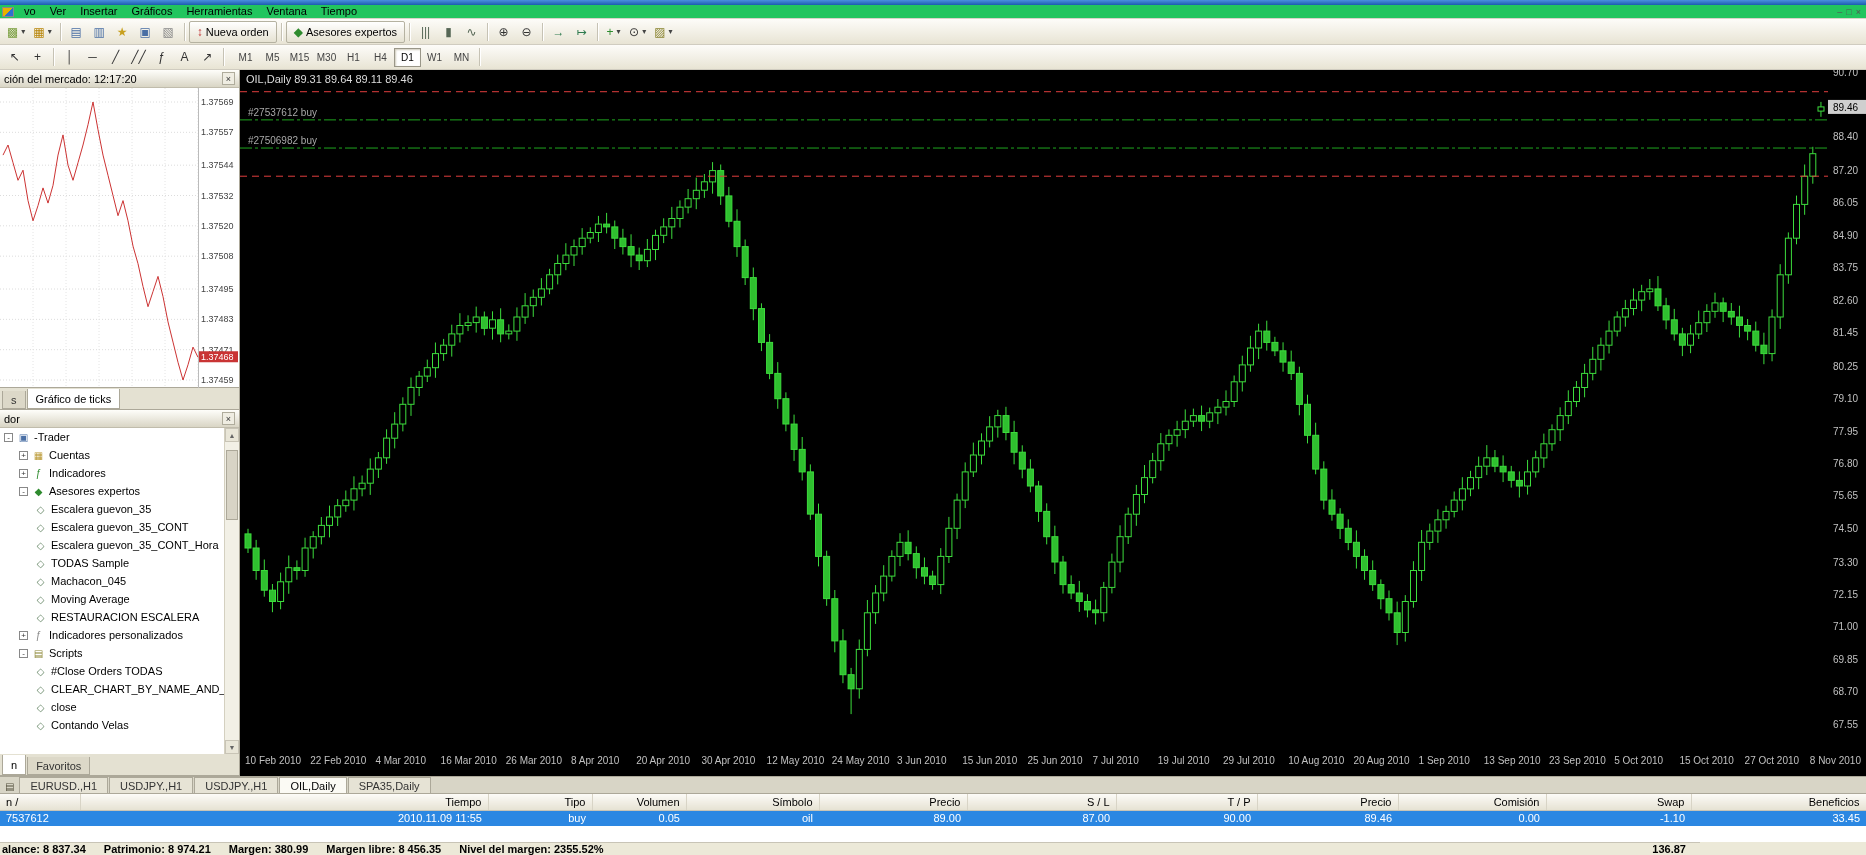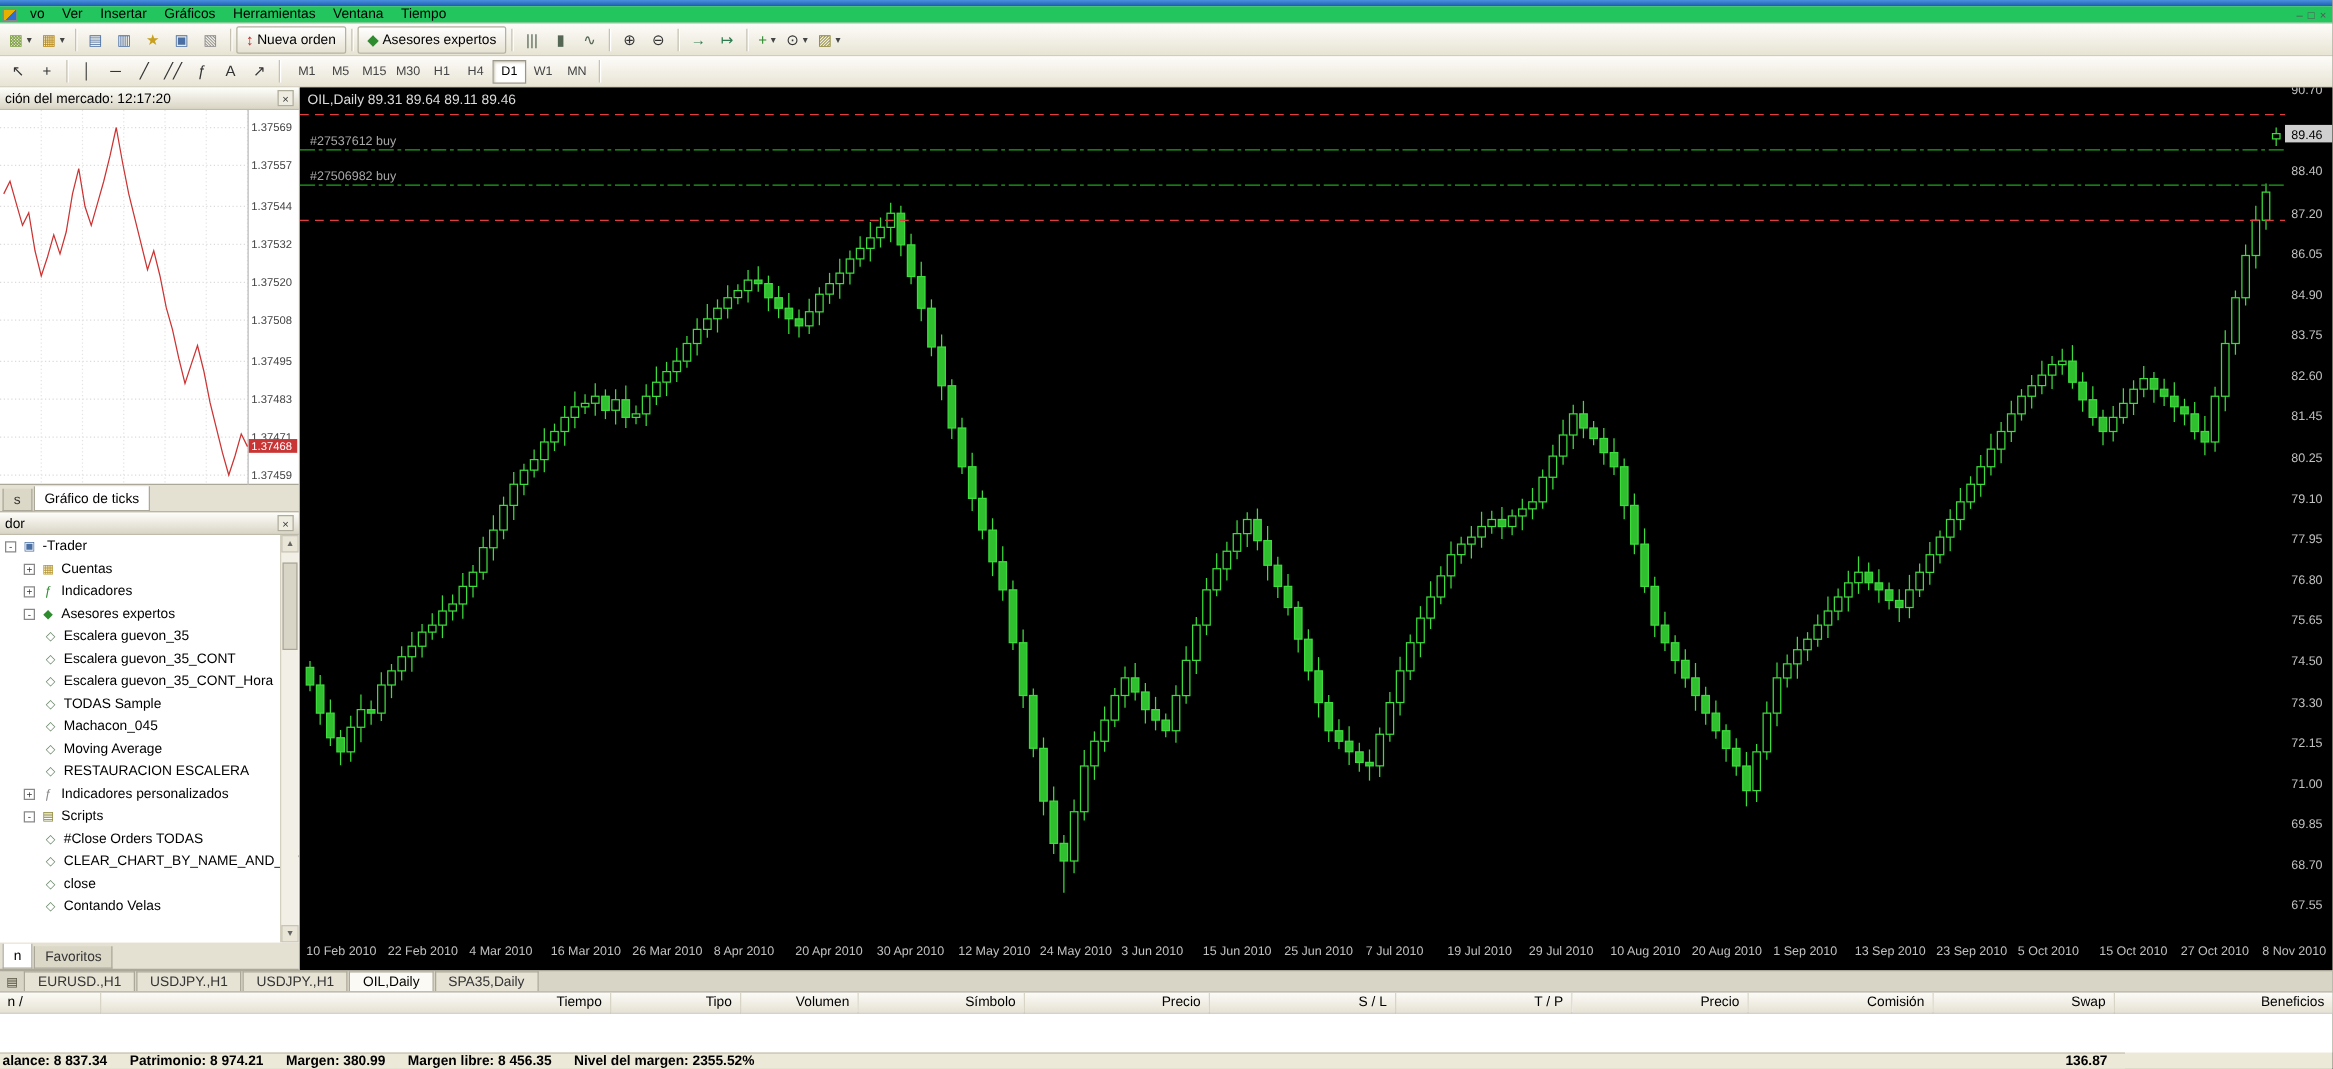--- a/index.html
+++ b/index.html
@@ -825,20 +825,34 @@
             <th class="">Precio</th>
             <th class="">S / L</th>
             <th class="">T / P</th>
             <th class="">Precio</th>
             <th class="">Comisión</th>
             <th class="">Swap</th>
             <th class="">Beneficios</th>
           </tr>
         </thead>
         <tbody>
+          <tr class="selected">
+            <td class="left">7537612</td>
+            <td class="">2010.11.09 11:55</td>
+            <td class="">buy</td>
+            <td class="">0.05</td>
+            <td class="">oil</td>
+            <td class="">89.00</td>
+            <td class="">87.00</td>
+            <td class="">90.00</td>
+            <td class="">89.46</td>
+            <td class="">0.00</td>
+            <td class="">-1.10</td>
+            <td class="">33.45</td>
+          </tr>
         </tbody>
       </table>
   </div>
 
   <div id="statusbar">
     <span id="status-left"><span class="status-seg">alance: 8 837.34</span><span class="status-seg">Patrimonio: 8 974.21</span><span class="status-seg">Margen: 380.99</span><span class="status-seg">Margen libre: 8 456.35</span><span class="status-seg">Nivel del margen: 2355.52%</span></span>
     <span id="status-profit">136.87</span>
   </div>
 </div>
 

